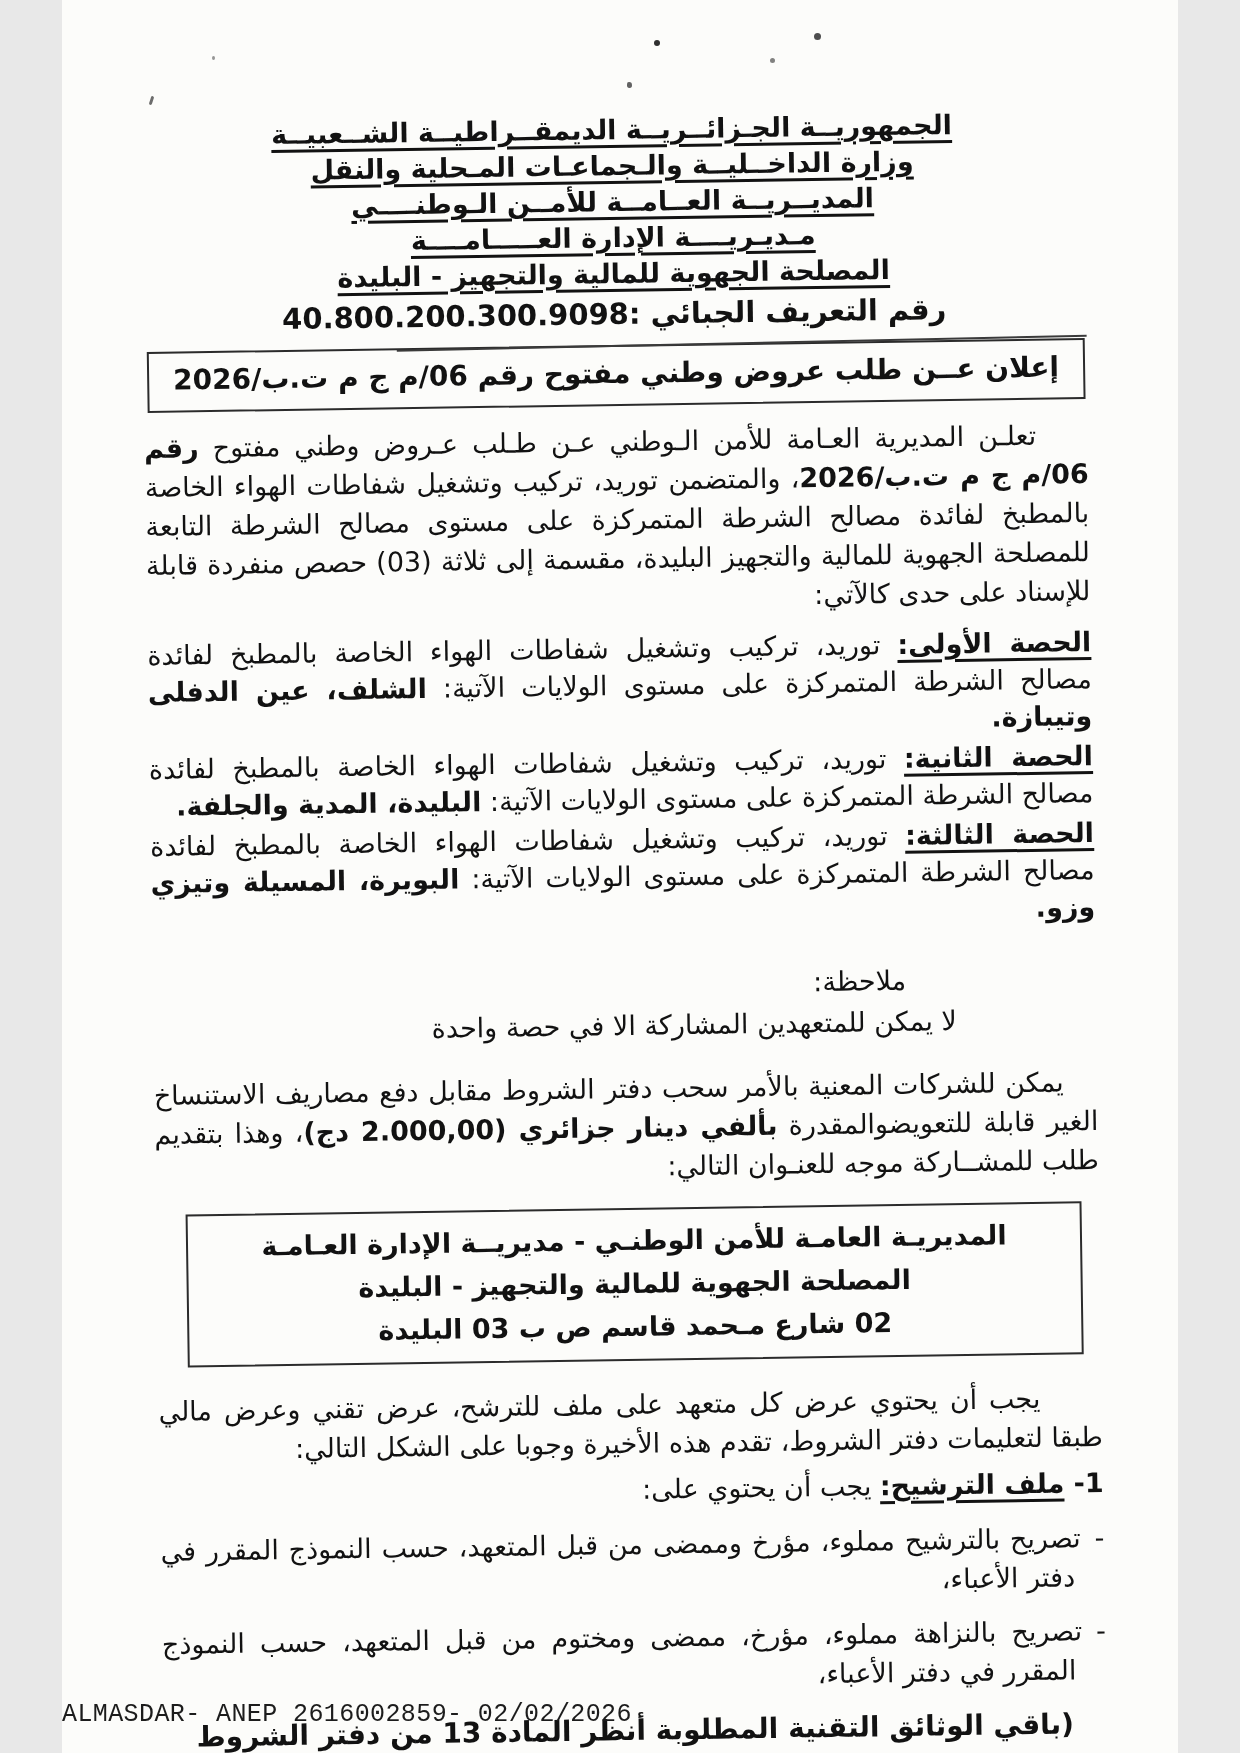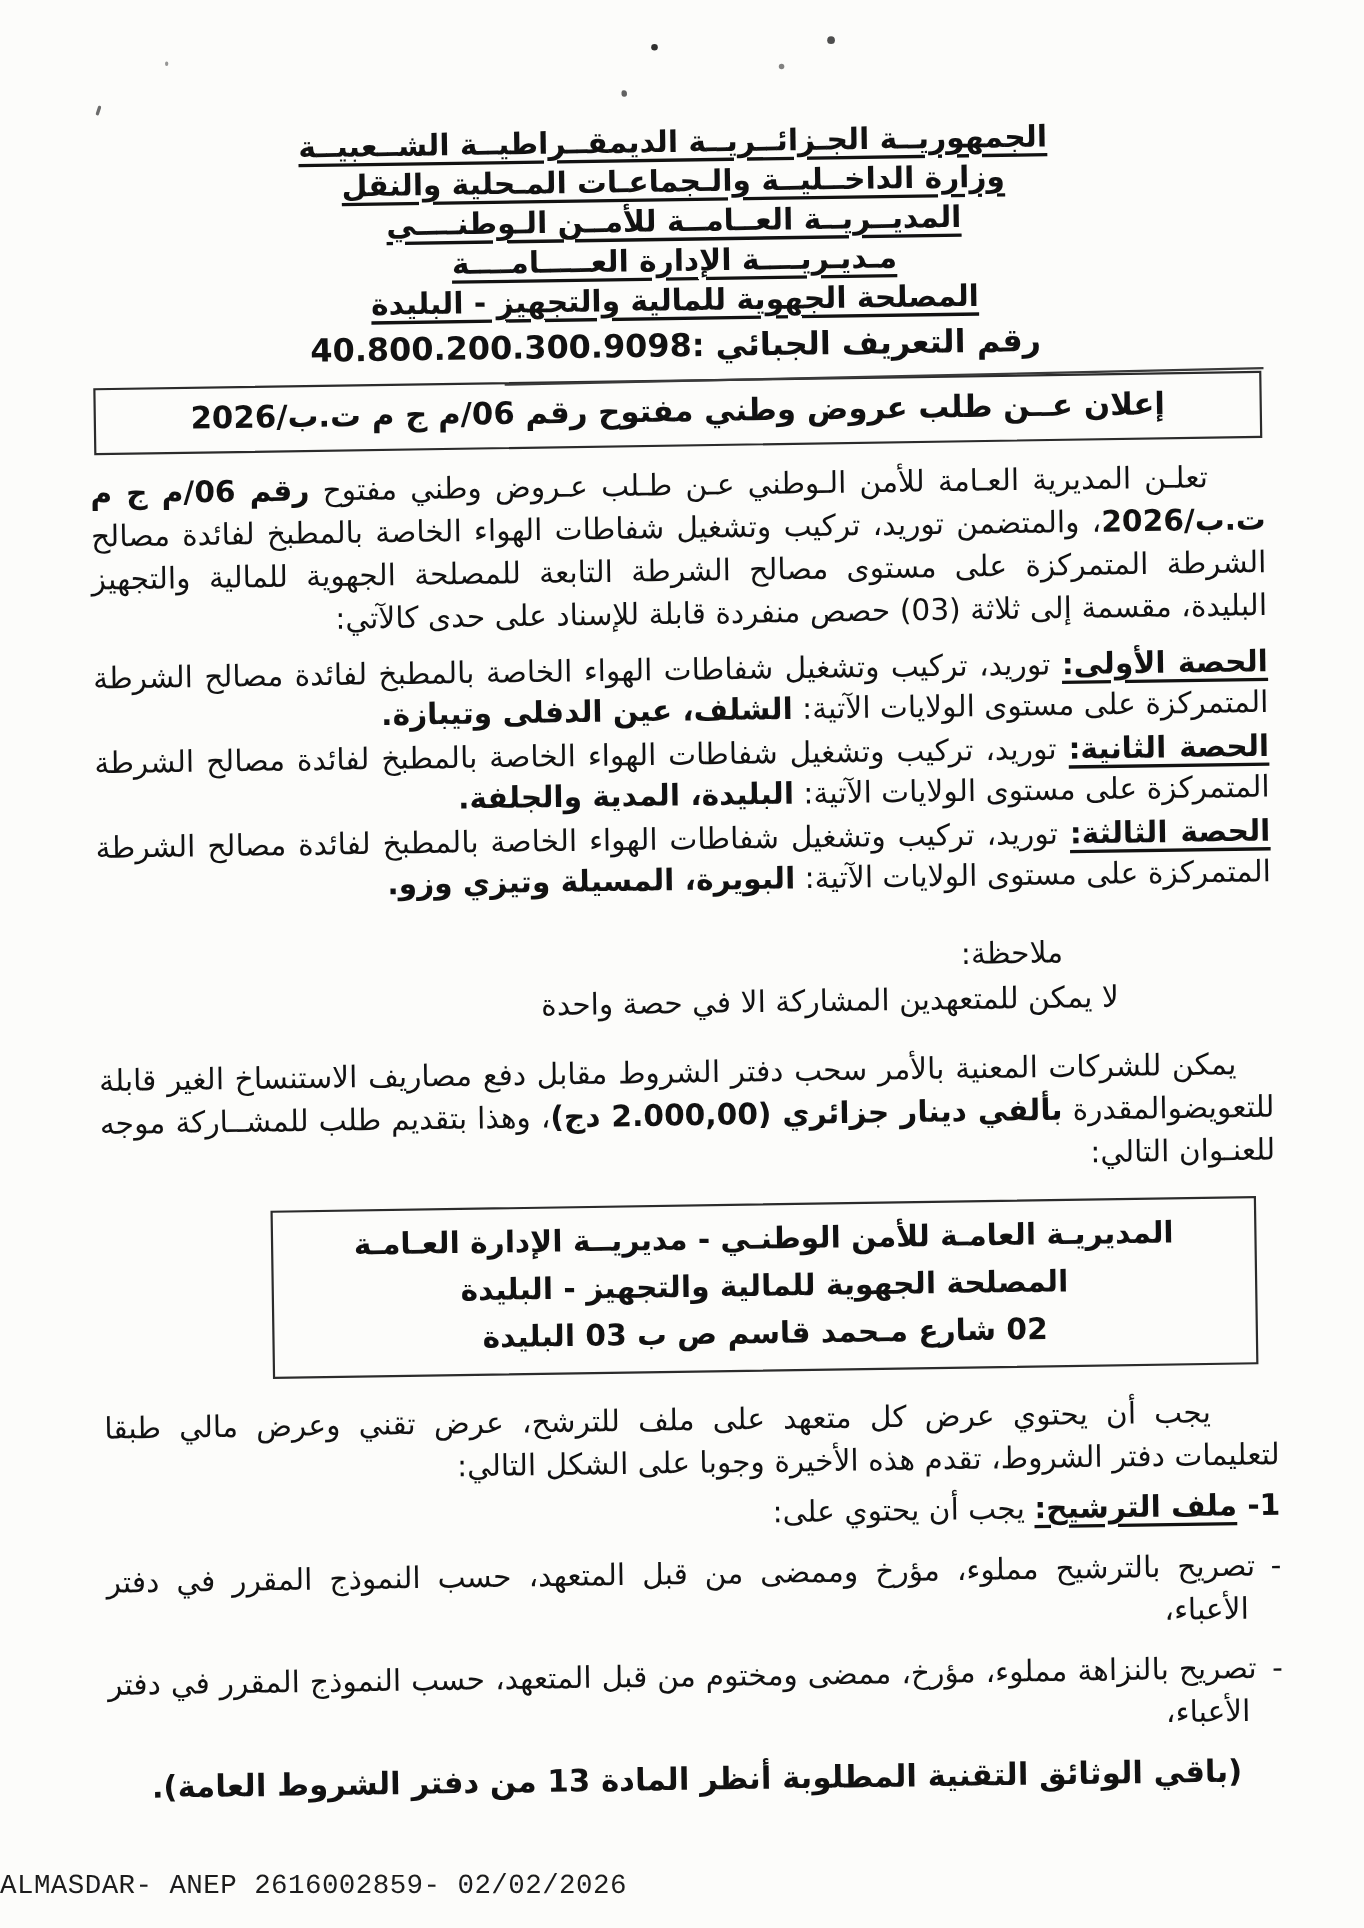--- a/index.html
+++ b/index.html
@@ -1,18 +1,18 @@
 <!DOCTYPE html>
 <html lang="ar"><head>
 <meta charset="utf-8">
 <style>
   html,body { margin:0; padding:0; background:#e8e8e8; }
   .page {
     position:relative;
-    width:1240px; height:1753px;
+    width:1116px; height:1753px;
     margin:0 auto;
     background:#fcfcfa;
     overflow:hidden;
     color:#121212;
     font-family:"DejaVu Sans", "Liberation Sans", sans-serif;
   }
   .content {
     position:absolute; top:0; left:0; right:0; bottom:0;
     padding:112px 86px 0 86px;
     direction:rtl;

